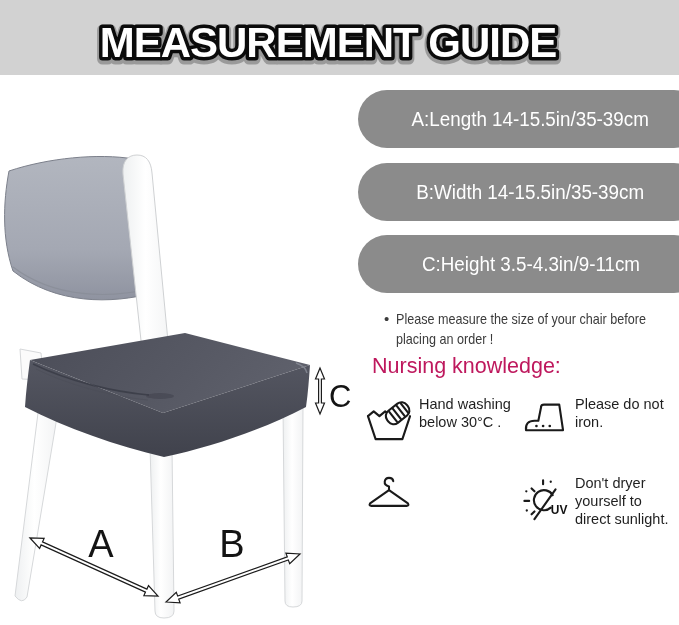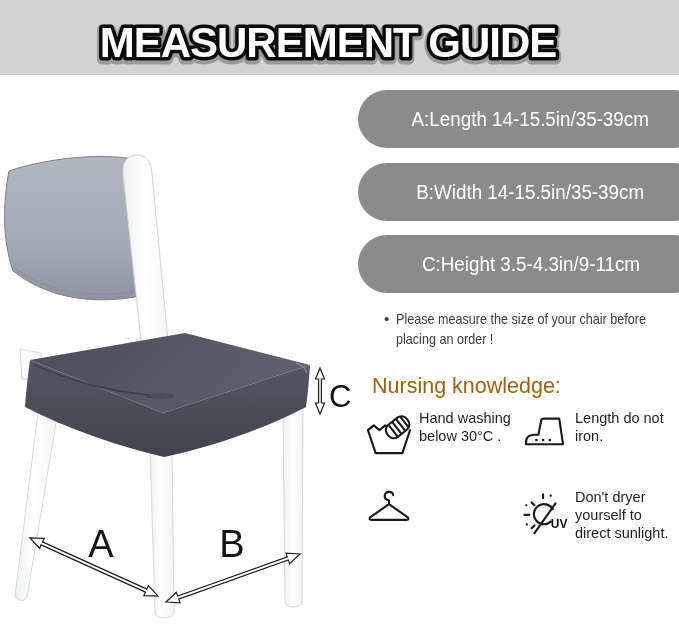--- a/index.html
+++ b/index.html
@@ -25,23 +25,23 @@
     color:#ffffff;font-size:20px;
   }
   .pill span{display:inline-block;transform:scaleX(.94);white-space:nowrap;}
   .pill-a{top:90px;} .pill-b{top:163px;} .pill-c{top:235px;}
   
   .note{position:absolute;left:384px;top:309px;display:flex;color:#3b3b3b;}
   .note-bullet{font-size:15px;line-height:1.3;margin-right:7px;}
   .note-lines{transform:scaleX(.84);transform-origin:0 0;font-size:15px;line-height:1.32;}
   .note-line{white-space:nowrap;}
   
-  .nursing-heading{position:absolute;left:372px;top:374px;font-size:21.5px;color:#a16207;}
+  .nursing-heading{position:absolute;left:372px;top:354px;font-size:21.5px;color:#be185d;}
   .care-grid{
-    position:absolute;left:366px;top:403px;width:312px;display:grid;
+    position:absolute;left:366px;top:389px;width:312px;display:grid;
     grid-template-columns:156px 156px;grid-template-rows:79px 71px auto;
   }
   .care-item{display:flex;align-items:flex-start;}
   .care-icon{flex:0 0 46px;margin-top:8px;text-align:right;}
   .care-icon svg{display:block;}
   .care-icon path,.care-icon rect,.care-icon circle{
     fill:none;stroke:#1a1a1a;stroke-width:2.2;stroke-linecap:round;stroke-linejoin:round;
   }
   .care-icon .fdot{fill:#1a1a1a;stroke:none;}
   .care-icon .wfill{fill:#ffffff;}
@@ -149,21 +149,21 @@
 
   <div class="care-item">
     <span class="care-icon">
       <svg width="46" height="38" viewBox="0 0 48 40">
         <path d="M4,35 Q3,25 13,25 L17,25 L20,10 Q20,8 23,8 L39,8 L43,35 Z"></path>
         <circle class="fdot" cx="15" cy="30.5" r="1.4"></circle>
         <circle class="fdot" cx="22" cy="30.5" r="1.4"></circle>
         <circle class="fdot" cx="29" cy="30.5" r="1.4"></circle>
       </svg>
     </span>
-    <div class="care-text">Length do not iron.</div>
+    <div class="care-text">Please do not iron.</div>
   </div>
 
   <div class="care-item">
     <span class="care-icon">
       <svg width="46" height="36" viewBox="0 0 48 38">
         <path d="M24,15 L24,11 Q19,10 19.5,6 Q20,2 24,2 Q28,2 28.5,5.5"></path>
         <path d="M24,15 L44,29 Q45.5,31.5 42.5,31.5 L5.5,31.5 Q2.5,31.5 4,29 Z"></path>
       </svg>
     </span>
   </div>

